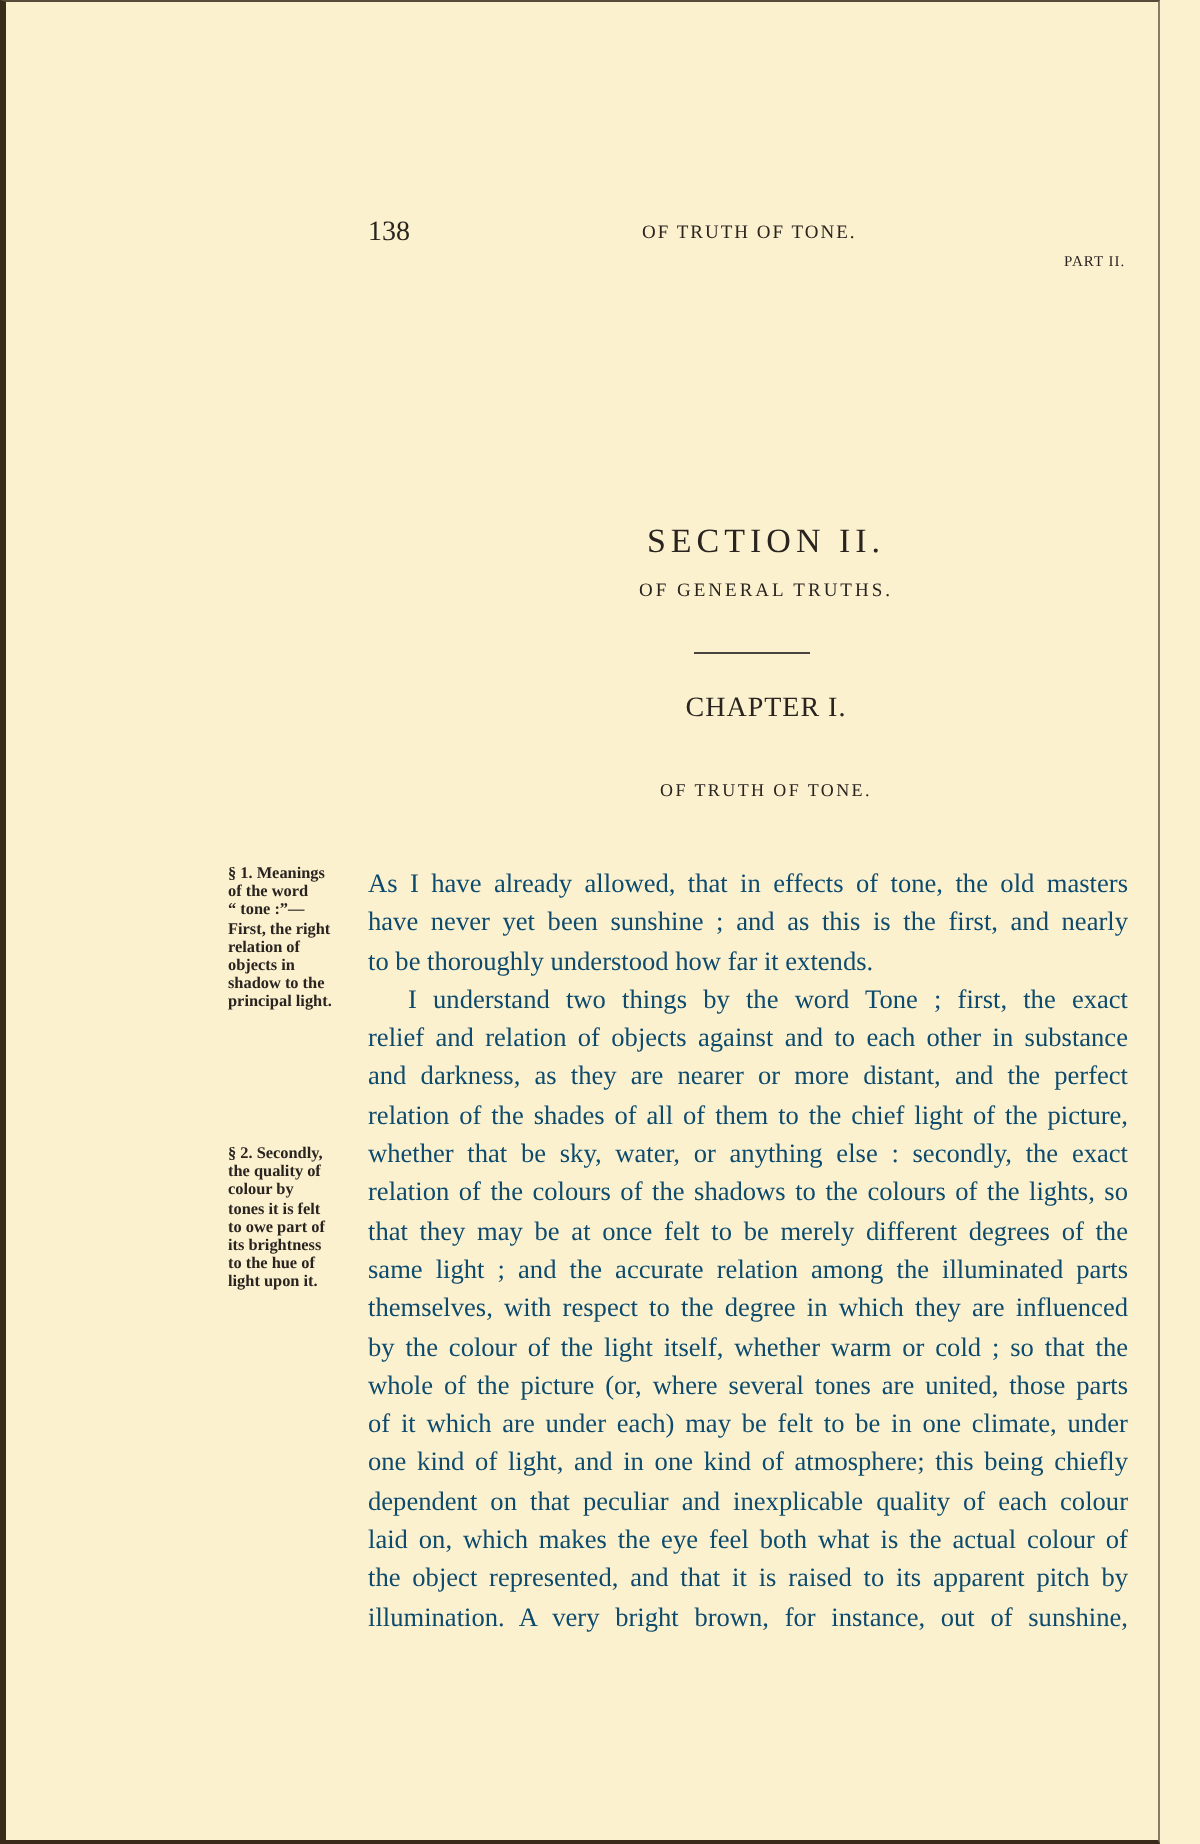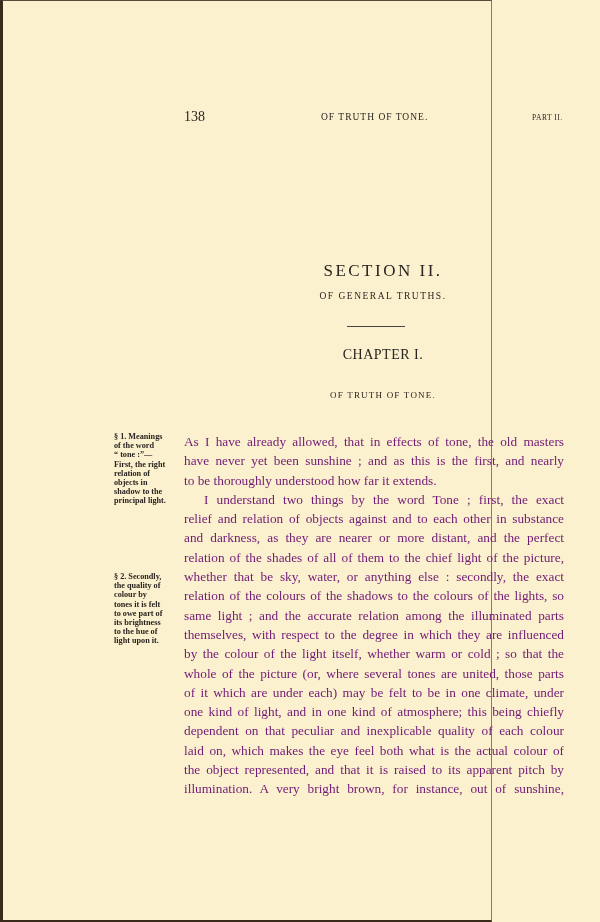--- a/index.html
+++ b/index.html
@@ -1,38 +1,38 @@
 <!DOCTYPE html>
 <html><head>
 <meta charset="utf-8">
 <style>
   html, body { margin:0; padding:0; }
   body { width:600px; height:922px; overflow:hidden; background:#fcf1cf; }
   .page {
-    position:relative; width:492px; height:922px; box-sizing:border-box;
+    position:relative; width:580px; height:922px; box-sizing:border-box;
     background:#fcf1cf;
     border-left:3px solid #3a2a1a; border-top:1px solid #5a4a3a;
     border-bottom:2px solid #3a2a1a; border-right:1px solid #8a7a6a;
     font-family:"DejaVu Serif", "Liberation Serif", serif; color:#2a2420;
   }
   .abs { position:absolute; }
   .running-head { top:108px; left:0; width:600px; height:16px; }
   .page-num { position:absolute; left:181px; top:0; font-size:14px; font-family:"Liberation Serif", serif; }
   .run-title { position:absolute; left:318px; top:3px; font-size:9.5px; letter-spacing:1px; font-family:"Liberation Serif", serif; }
-  .part { position:absolute; left:529px; top:4px; font-size:7.5px; letter-spacing:0.5px; font-family:"Liberation Serif", serif; }
+  .part { position:absolute; left:529px; top:17px; font-size:7.5px; letter-spacing:0.5px; font-family:"Liberation Serif", serif; }
   .center { position:absolute; left:180px; width:400px; text-align:center; font-family:"Liberation Serif", serif; }
   .section-title { top:260px; font-size:17px; letter-spacing:2.5px; }
   .section-sub { top:290px; font-size:9.5px; letter-spacing:1.5px; }
   .rule { position:absolute; left:344px; top:325px; width:58px; height:1px; background:#4a4440; }
   .chapter-title { top:346px; font-size:14px; letter-spacing:0.5px; }
   .chapter-sub { top:389px; font-size:9px; letter-spacing:1.2px; }
   .sidenote { position:absolute; left:111px; width:68px; font-size:8.2px; line-height:9.2px; font-family:"Liberation Serif", serif; color:#2a2420;font-weight:bold; }
   .sn1 { top:431px; }
   .sn2 { top:571px; }
-  .body-text { position:absolute; left:181px; top:431px; width:380px; font-family:"Liberation Serif", serif; font-size:13.3px; line-height:19.3px; color:#701a75; }
+  .body-text { position:absolute; left:181px; top:431px; width:380px; font-family:"Liberation Serif", serif; font-size:13.3px; line-height:19.3px; color:#0c4a6e; }
   .line { display:block; white-space:nowrap; text-align:justify; text-align-last:justify; }
   .line.last { text-align-last:left; }
   .line.indent { padding-left:20px; }
 </style>
 </head>
 <body>
 
 <div class="page">
 
   <div class="abs running-head">
@@ -72,20 +72,21 @@
   <div class="body-text">
     <span class="line">As I have already allowed, that in effects of tone, the old masters</span>
     <span class="line">have never yet been sunshine ; and as this is the first, and nearly</span>
     <span class="line last">to be thoroughly understood how far it extends.</span>
     <span class="line indent">I understand two things by the word Tone ; first, the exact</span>
     <span class="line">relief and relation of objects against and to each other in substance</span>
     <span class="line">and darkness, as they are nearer or more distant, and the perfect</span>
     <span class="line">relation of the shades of all of them to the chief light of the picture,</span>
     <span class="line">whether that be sky, water, or anything else : secondly, the exact</span>
     <span class="line">relation of the colours of the shadows to the colours of the lights, so</span>
+    <span class="line">that they may be at once felt to be merely different degrees of the</span>
     <span class="line">same light ; and the accurate relation among the illuminated parts</span>
     <span class="line">themselves, with respect to the degree in which they are influenced</span>
     <span class="line">by the colour of the light itself, whether warm or cold ; so that the</span>
     <span class="line">whole of the picture (or, where several tones are united, those parts</span>
     <span class="line">of it which are under each) may be felt to be in one climate, under</span>
     <span class="line">one kind of light, and in one kind of atmosphere; this being chiefly</span>
     <span class="line">dependent on that peculiar and inexplicable quality of each colour</span>
     <span class="line">laid on, which makes the eye feel both what is the actual colour of</span>
     <span class="line">the object represented, and that it is raised to its apparent pitch by</span>
     <span class="line">illumination.  A very bright brown, for instance, out of sunshine,</span>

